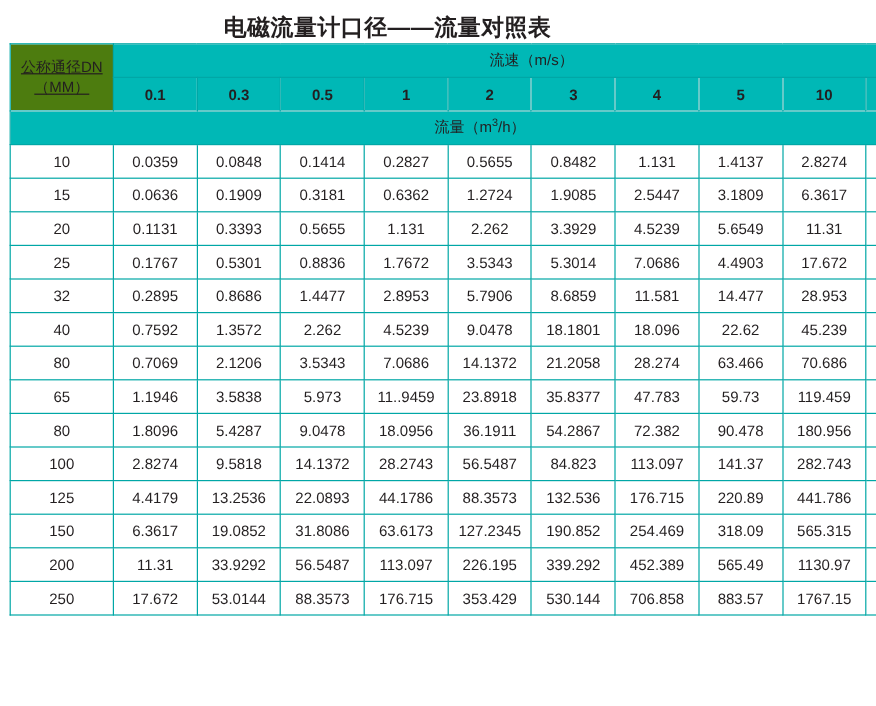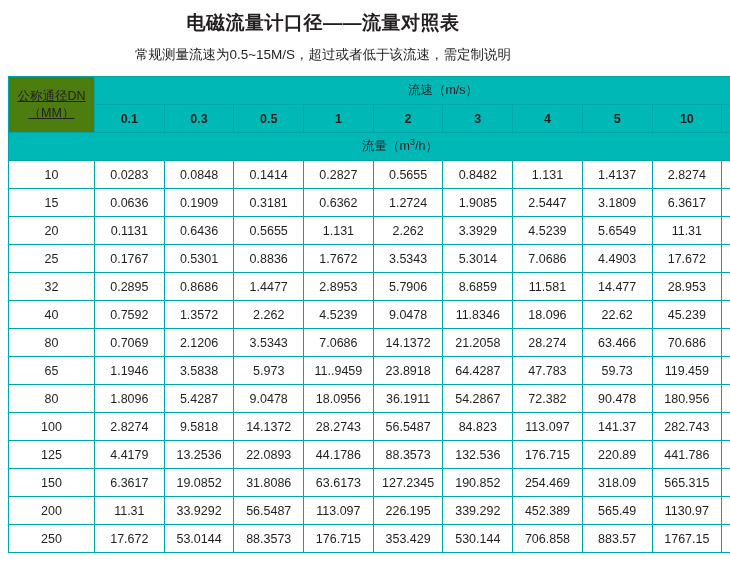--- a/index.html
+++ b/index.html
@@ -94,21 +94,20 @@
     vertical-align: super;
   }
   col.c0 { width: 86px; }
   col.cx { width: 69.7px; }
 </style>
 </head>
 <body>
 
 <div class="page">
   <div class="title">电磁流量计口径——流量对照表</div>
-  <div class="subtitle">常规测量流速为0.5~15M/S，超过或者低于该流速，需定制说明</div>
 
   <table class="spec">
     <colgroup>
       <col class="c0">
         <col class="cx">
         <col class="cx">
         <col class="cx">
         <col class="cx">
         <col class="cx">
       <col class="cx">
@@ -139,21 +138,21 @@
       </tr>
       <tr>
         <th class="flow-row" colspan="11">
           <span>流量（m</span><span class="sup">3</span><span>/h）</span>
         </th>
       </tr>
     </thead>
     <tbody id="tbody">
         <tr>
           <td class="dncell">10</td>
-          <td>0.0283</td>
+          <td>0.0359</td>
           <td>0.0848</td>
           <td>0.1414</td>
           <td>0.2827</td>
           <td>0.5655</td>
           <td>0.8482</td>
           <td>1.131</td>
           <td>1.4137</td>
           <td>2.8274</td>
           <td>4.241</td>
         </tr>
@@ -166,21 +165,21 @@
           <td>1.2724</td>
           <td>1.9085</td>
           <td>2.5447</td>
           <td>3.1809</td>
           <td>6.3617</td>
           <td>9.543</td>
         </tr>
         <tr>
           <td class="dncell">20</td>
           <td>0.1131</td>
-          <td>0.6436</td>
+          <td>0.3393</td>
           <td>0.5655</td>
           <td>1.131</td>
           <td>2.262</td>
           <td>3.3929</td>
           <td>4.5239</td>
           <td>5.6549</td>
           <td>11.31</td>
           <td>16.965</td>
         </tr>
         <tr>
@@ -209,21 +208,21 @@
           <td>28.953</td>
           <td>43.43</td>
         </tr>
         <tr>
           <td class="dncell">40</td>
           <td>0.7592</td>
           <td>1.3572</td>
           <td>2.262</td>
           <td>4.5239</td>
           <td>9.0478</td>
-          <td>11.8346</td>
+          <td>18.1801</td>
           <td>18.096</td>
           <td>22.62</td>
           <td>45.239</td>
           <td>67.858</td>
         </tr>
         <tr>
           <td class="dncell">80</td>
           <td>0.7069</td>
           <td>2.1206</td>
           <td>3.5343</td>
@@ -235,21 +234,21 @@
           <td>70.686</td>
           <td>106.03</td>
         </tr>
         <tr>
           <td class="dncell">65</td>
           <td>1.1946</td>
           <td>3.5838</td>
           <td>5.973</td>
           <td>11..9459</td>
           <td>23.8918</td>
-          <td>64.4287</td>
+          <td>35.8377</td>
           <td>47.783</td>
           <td>59.73</td>
           <td>119.459</td>
           <td>179.19</td>
         </tr>
         <tr>
           <td class="dncell">80</td>
           <td>1.8096</td>
           <td>5.4287</td>
           <td>9.0478</td>

